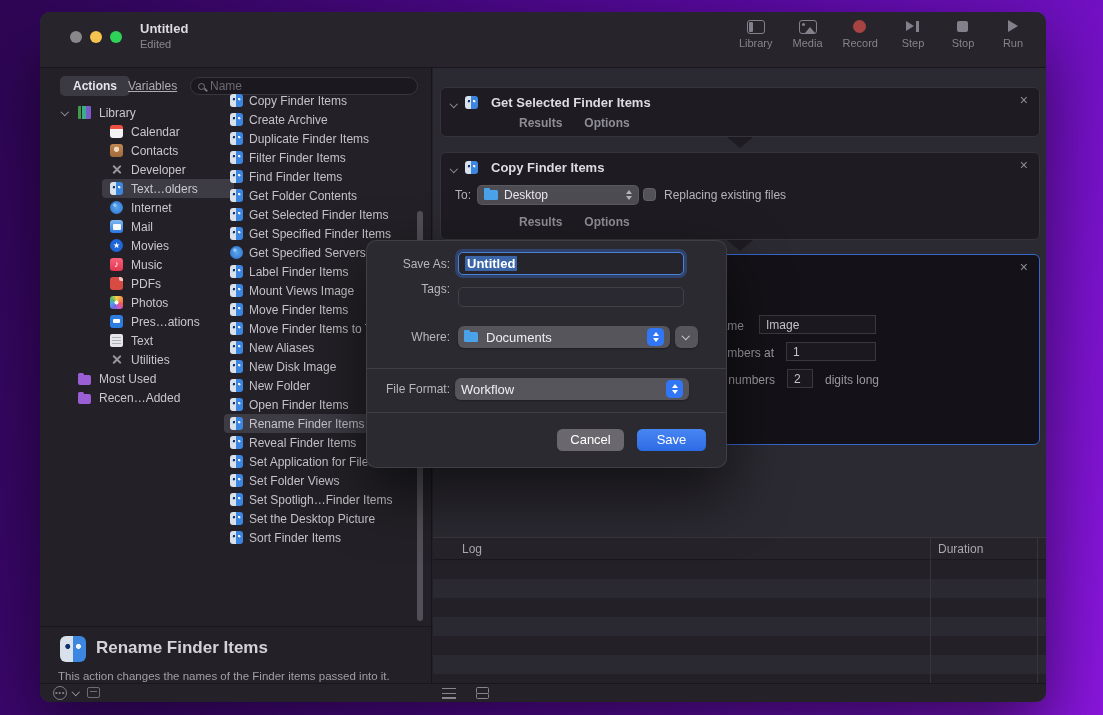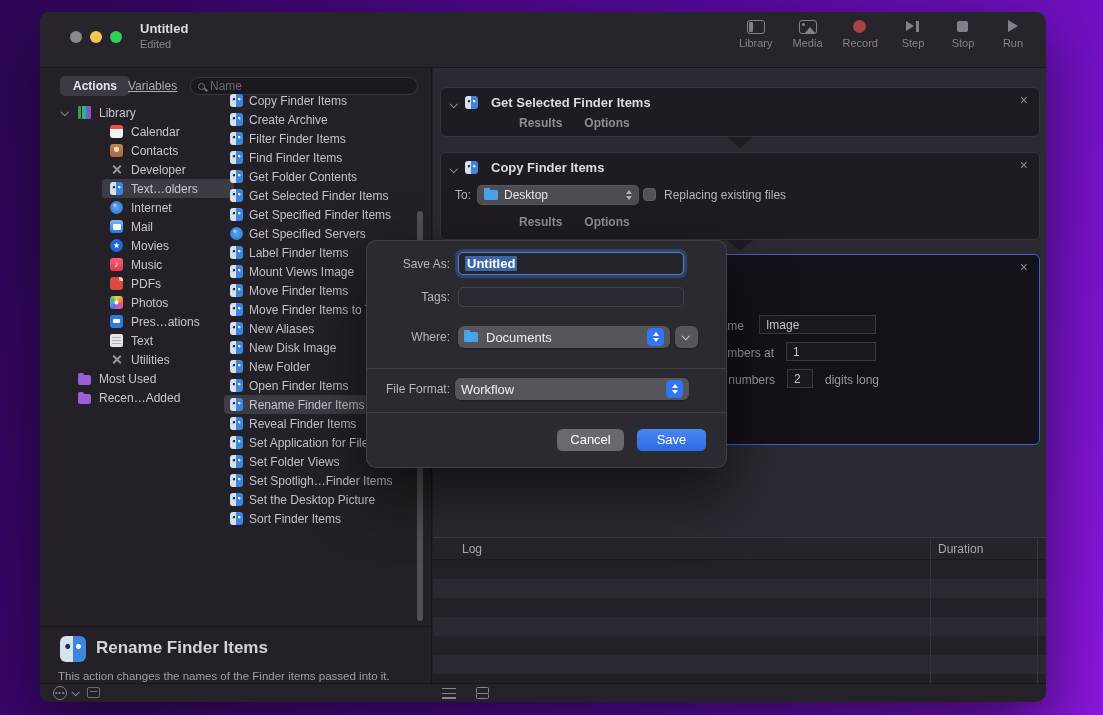--- a/index.html
+++ b/index.html
@@ -307,20 +307,24 @@
       <div class="act-row">
             <span class="ic icon-finder"></span>
             <span>Copy Finder Items</span>
           </div>
           <div class="act-row">
             <span class="ic icon-finder"></span>
             <span>Create Archive</span>
           </div>
           <div class="act-row">
             <span class="ic icon-finder"></span>
+            <span>Duplicate Finder Items</span>
+          </div>
+          <div class="act-row">
+            <span class="ic icon-finder"></span>
             <span>Filter Finder Items</span>
           </div>
           <div class="act-row">
             <span class="ic icon-finder"></span>
             <span>Find Finder Items</span>
           </div>
           <div class="act-row">
             <span class="ic icon-finder"></span>
             <span>Get Folder Contents</span>
           </div>
@@ -480,21 +484,21 @@
       <span class="li-lines"></span>
       <span class="stack-ic"></span>
     </div>
   </div>
 
   <div class="sheet">
     <span class="sh-label" style="top:17px;">Save As:</span>
     <div class="saveas-field">
       <span class="sel">Untitled</span>
     </div>
-    <span class="sh-label" style="top:50px;">Tags:</span>
+    <span class="sh-label" style="top:42px;">Tags:</span>
     <div class="tags-field"></div>
     <span class="sh-label" style="top:90px;">Where:</span>
     <div class="popup where-pop">
       <span class="folder"></span>
       <span>Documents</span>
       <span class="stepper">
           <i class="up"></i>
           <i class="down"></i>
         </span>
     </div>

